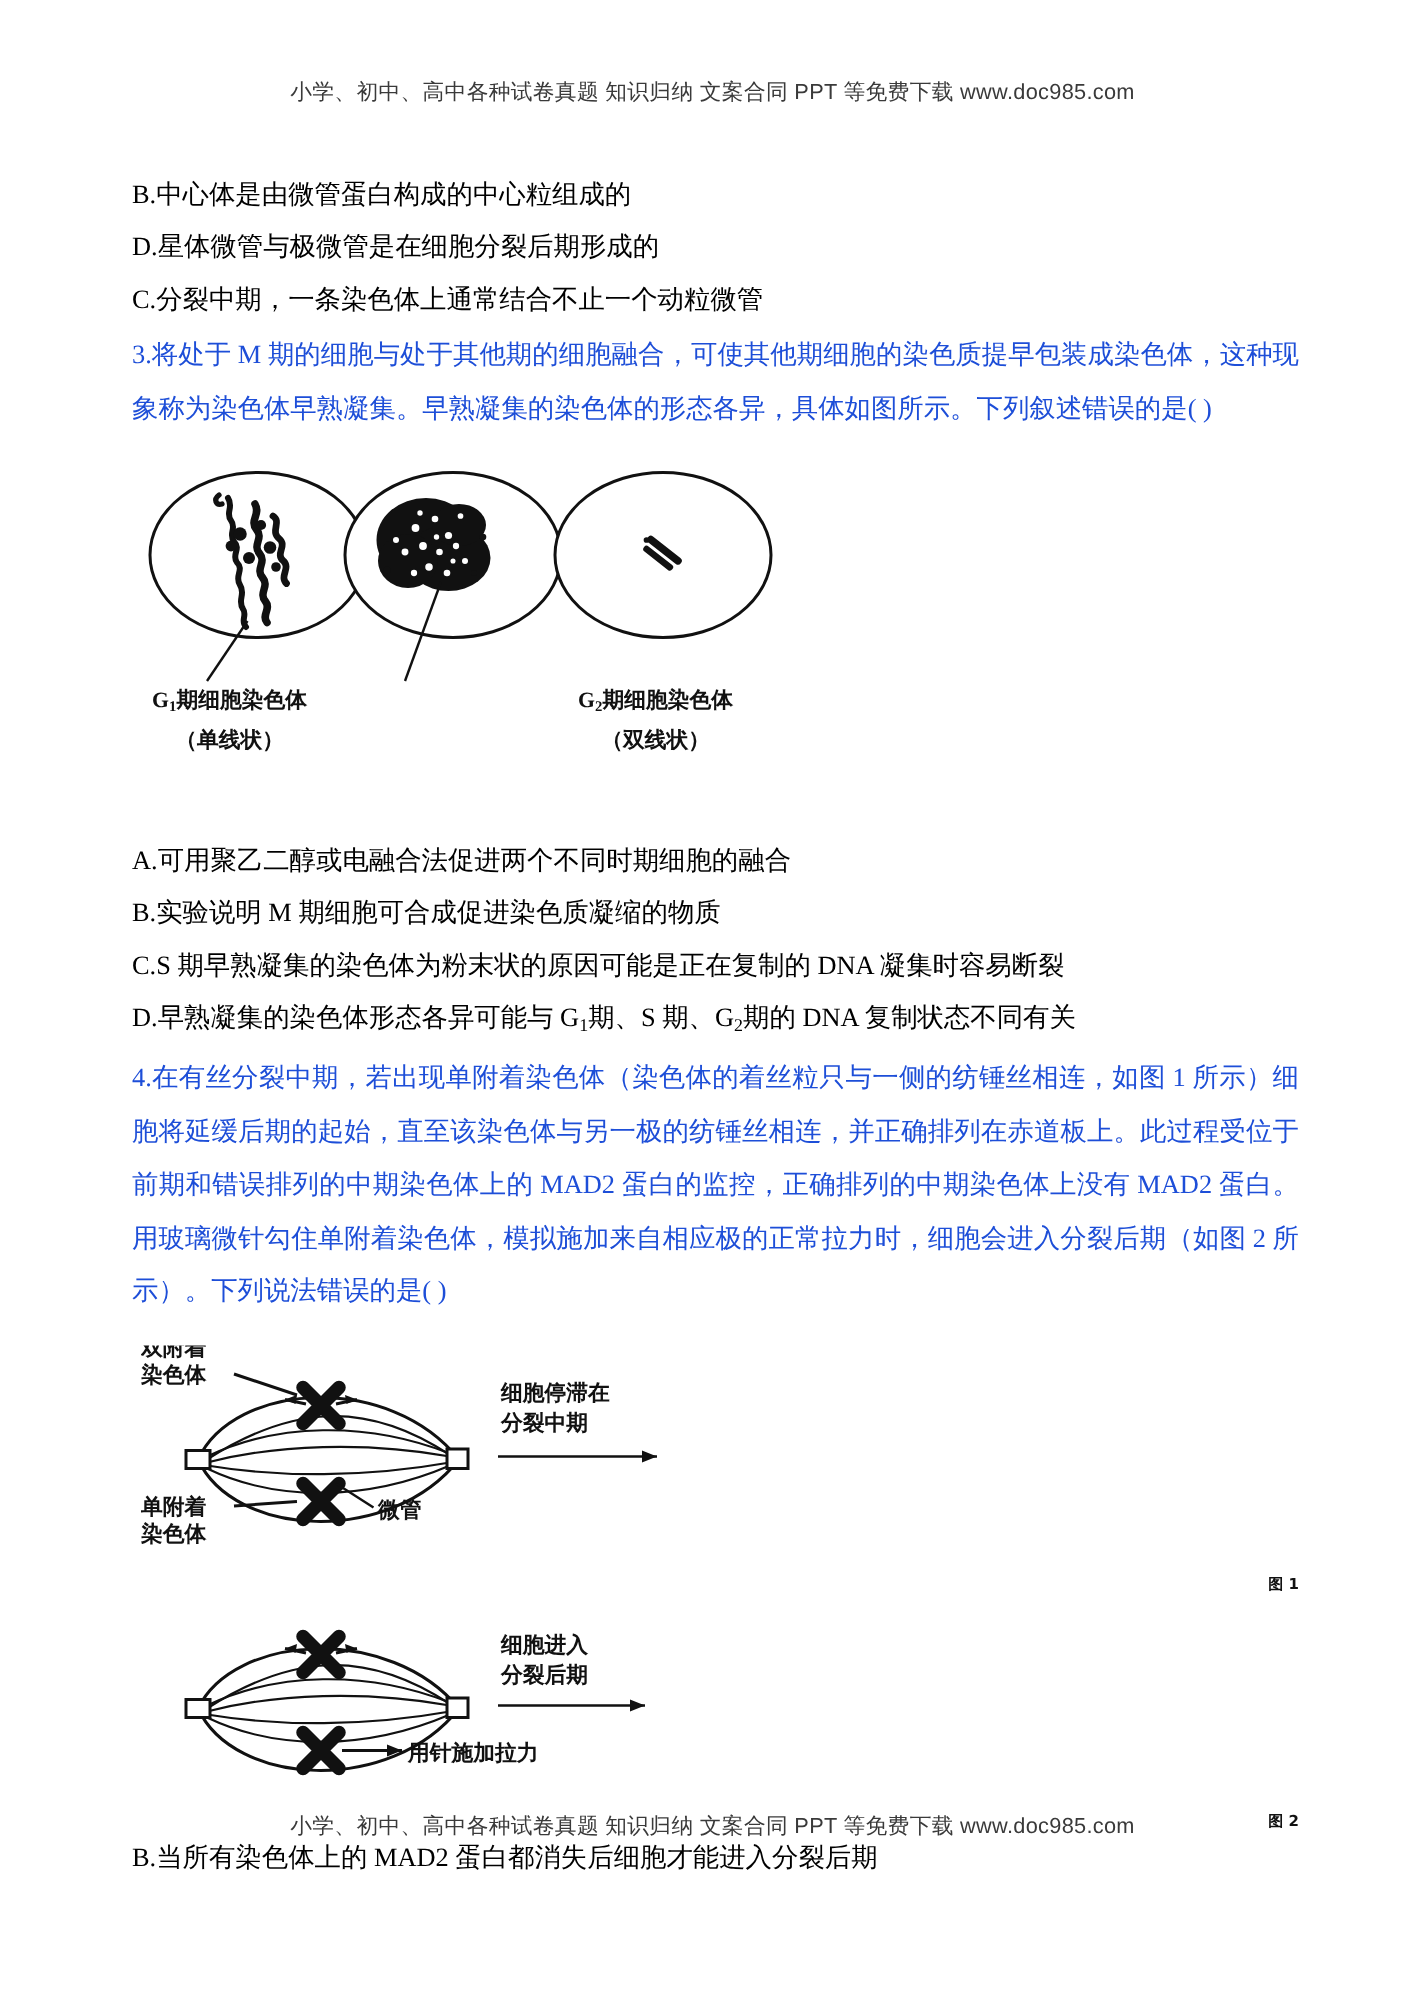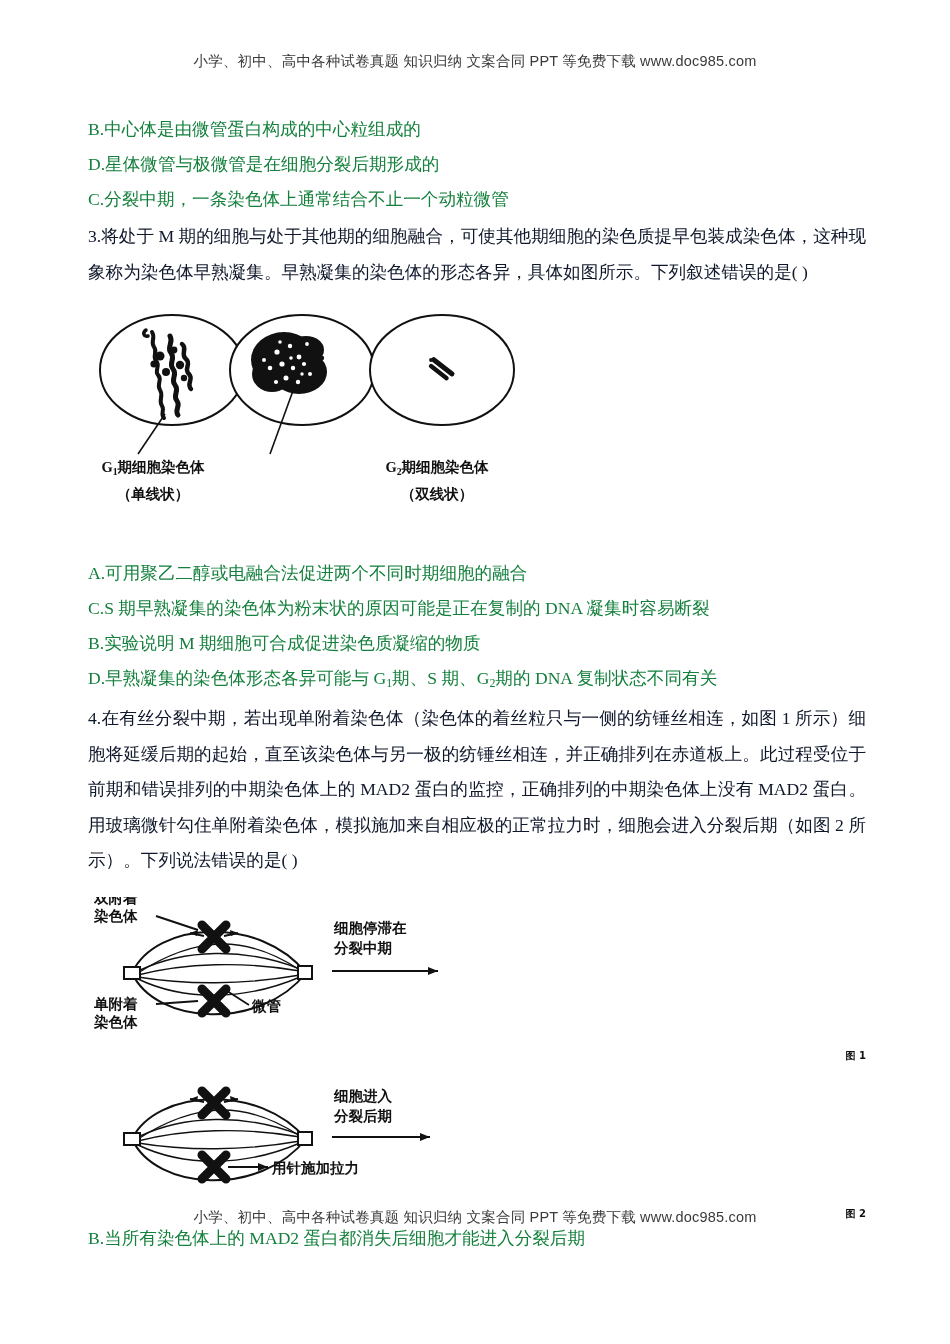--- a/index.html
+++ b/index.html
@@ -36,26 +36,26 @@
 
   .content {
     position: absolute;
     left: 88px;
     top: 112px;
     width: 778px;
   }
   .opt {
     font-size: 17.6px;
     line-height: 35px;
-    color: #15803d;
+    color: #000000;
   }
   .stem {
     font-size: 17.6px;
     line-height: 35.5px;
-    color: #0f172a;
+    color: #1d4ed8;
     text-align: justify;
     text-justify: inter-ideograph;
   }
   sub {
     font-size: 0.68em;
     vertical-align: -0.28em;
   }
 
   
   .fig-cells {
@@ -198,22 +198,22 @@
         <span><span>G</span><sub>1</sub><span>期细胞染色体</span></span>
         <span class="second">（单线状）</span>
       </div>
       <div class="cap" style="left:268px; top:-26px;text-align:center;">
         <span><span>G</span><sub>2</sub><span>期细胞染色体</span></span>
         <span class="second">（双线状）</span>
       </div>
     </div>
 
     <div class="opt" style="margin-top:22px;">A.可用聚乙二醇或电融合法促进两个不同时期细胞的融合</div>
+    <div class="opt">B.实验说明 M 期细胞可合成促进染色质凝缩的物质</div>
     <div class="opt">C.S 期早熟凝集的染色体为粉末状的原因可能是正在复制的 DNA 凝集时容易断裂</div>
-    <div class="opt">B.实验说明 M 期细胞可合成促进染色质凝缩的物质</div>
     <div class="opt">
       <span>D.早熟凝集的染色体形态各异可能与 G</span><sub>1</sub><span>期、S 期、G</span><sub>2</sub><span>期的 DNA 复制状态不同有关</span>
     </div>
 
     <div class="stem">4.在有丝分裂中期，若出现单附着染色体（染色体的着丝粒只与一侧的纺锤丝相连，如图 1 所示）细胞将延缓后期的起始，直至该染色体与另一极的纺锤丝相连，并正确排列在赤道板上。此过程受位于前期和错误排列的中期染色体上的 MAD2 蛋白的监控，正确排列的中期染色体上没有 MAD2 蛋白。用玻璃微针勾住单附着染色体，模拟施加来自相应极的正常拉力时，细胞会进入分裂后期（如图 2 所示）。下列说法错误的是(  )</div>
 
     <div class="fig-spindle" style="margin-top:18px;">
       <svg width="360" height="150" viewBox="0 0 360 150" xmlns="http://www.w3.org/2000/svg">
 
         <path d="M38 76 C62 24 166 18 212 76 C166 134 62 128 38 76 Z" fill="#fff" stroke="#111" stroke-width="2"></path>

